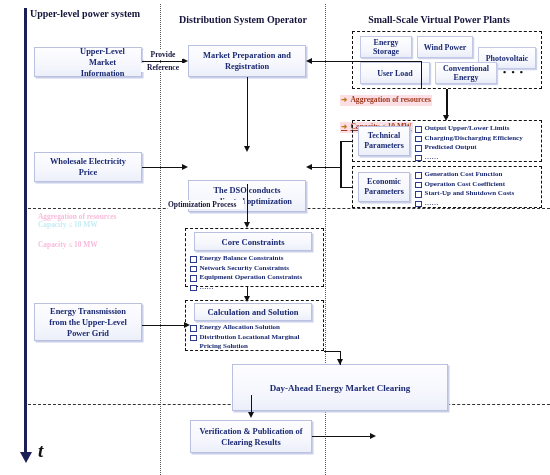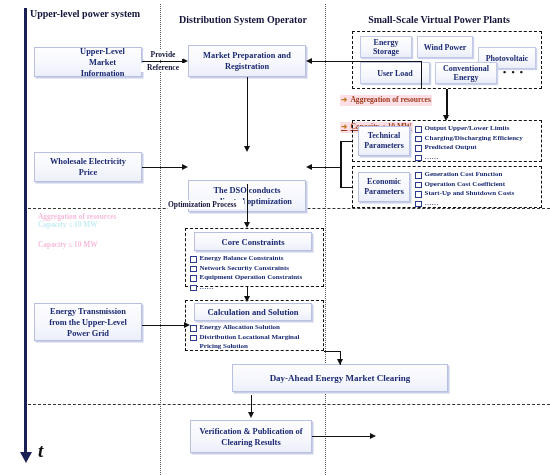--- a/index.html
+++ b/index.html
@@ -281,21 +281,21 @@
     <div class="row">
         <span class="sq"></span>
         <span class="tx">Distribution Locational Marginal</span>
       </div>
     <div class="row">
         <span class="sq" style="visibility:hidden"></span>
         <span class="tx">Pricing Solution</span>
       </div>
   </div>
 
-  <div class="pbox" style="left:232px;top:364px;width:216px;height:28px;font-size:9px;">
+  <div class="pbox" style="left:232px;top:364px;width:216px;height:47px;font-size:9px;">
     <span>Day-Ahead Energy Market Clearing</span>
   </div>
 
   <div class="pbox" style="left:190px;top:420px;width:122px;height:33px;font-size:8.4px;line-height:11px;">
     <span>
       <span>Verification &amp; Publication of</span>
       <span>Clearing Results</span>
     </span>
   </div>
 

